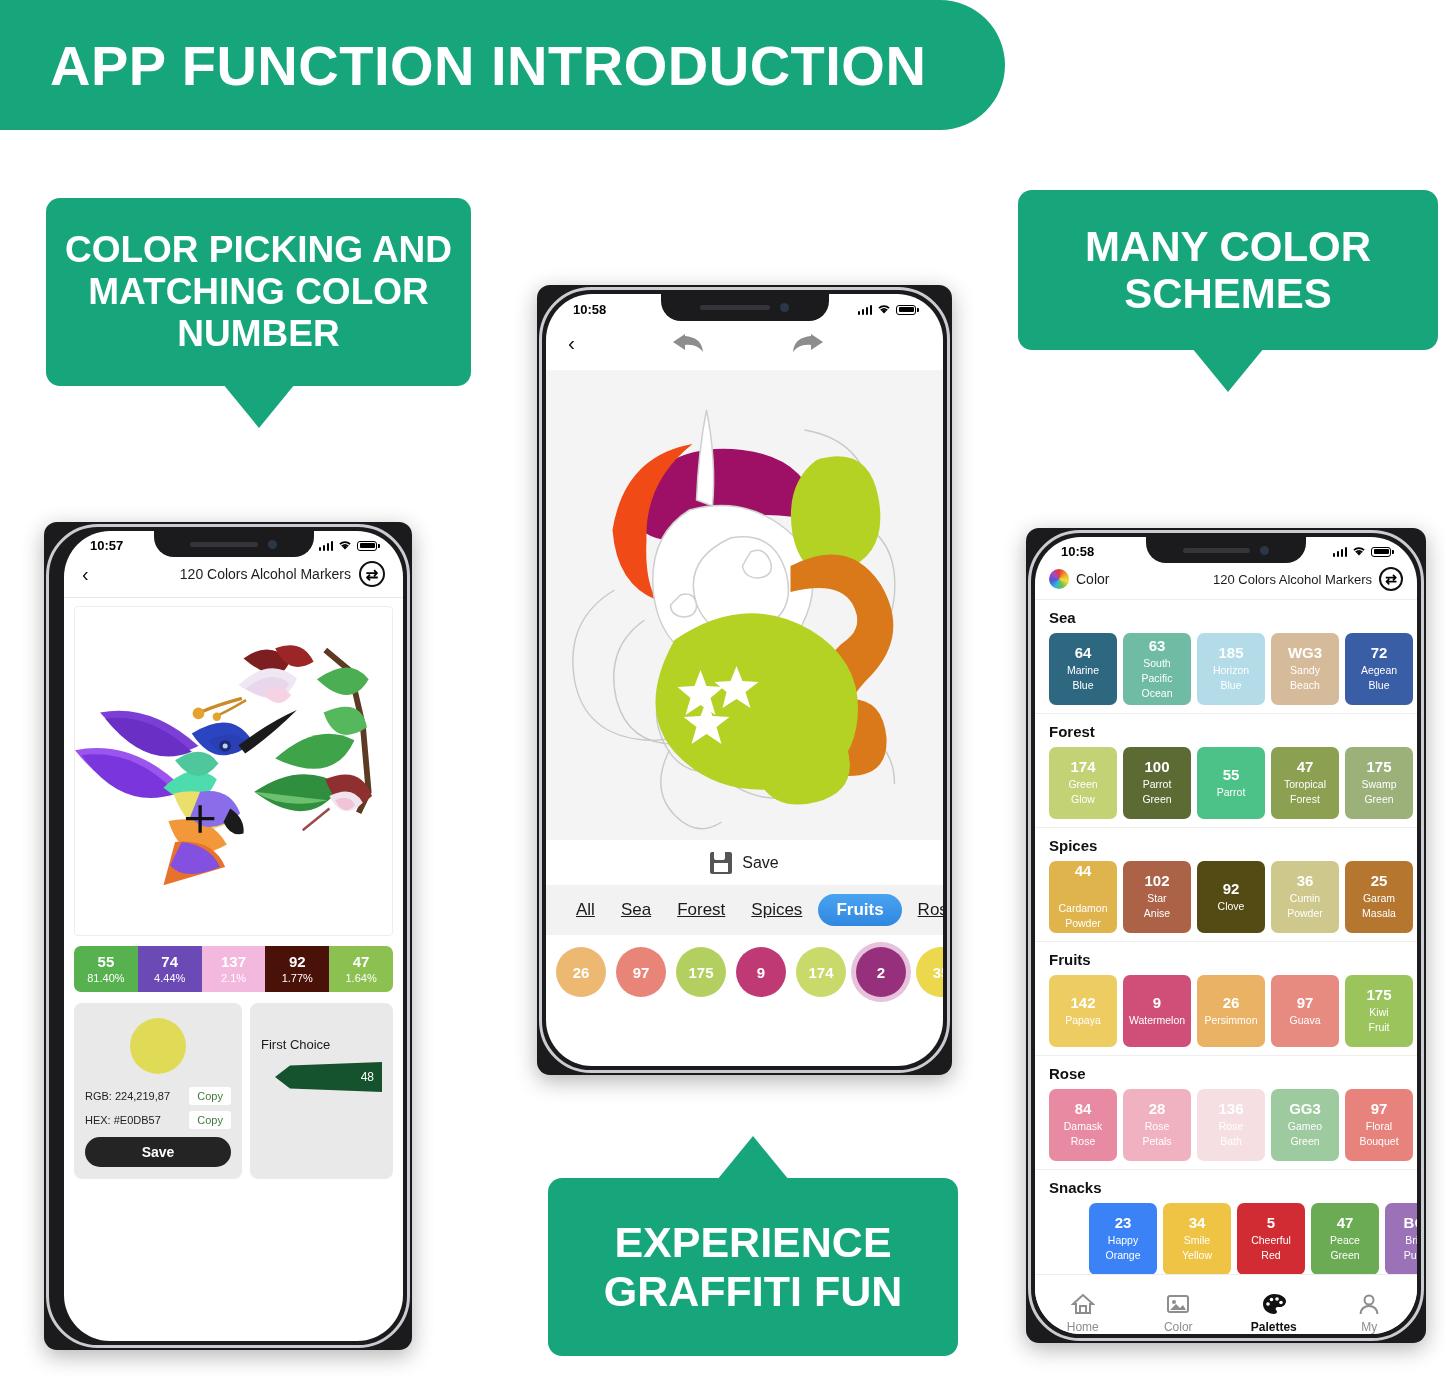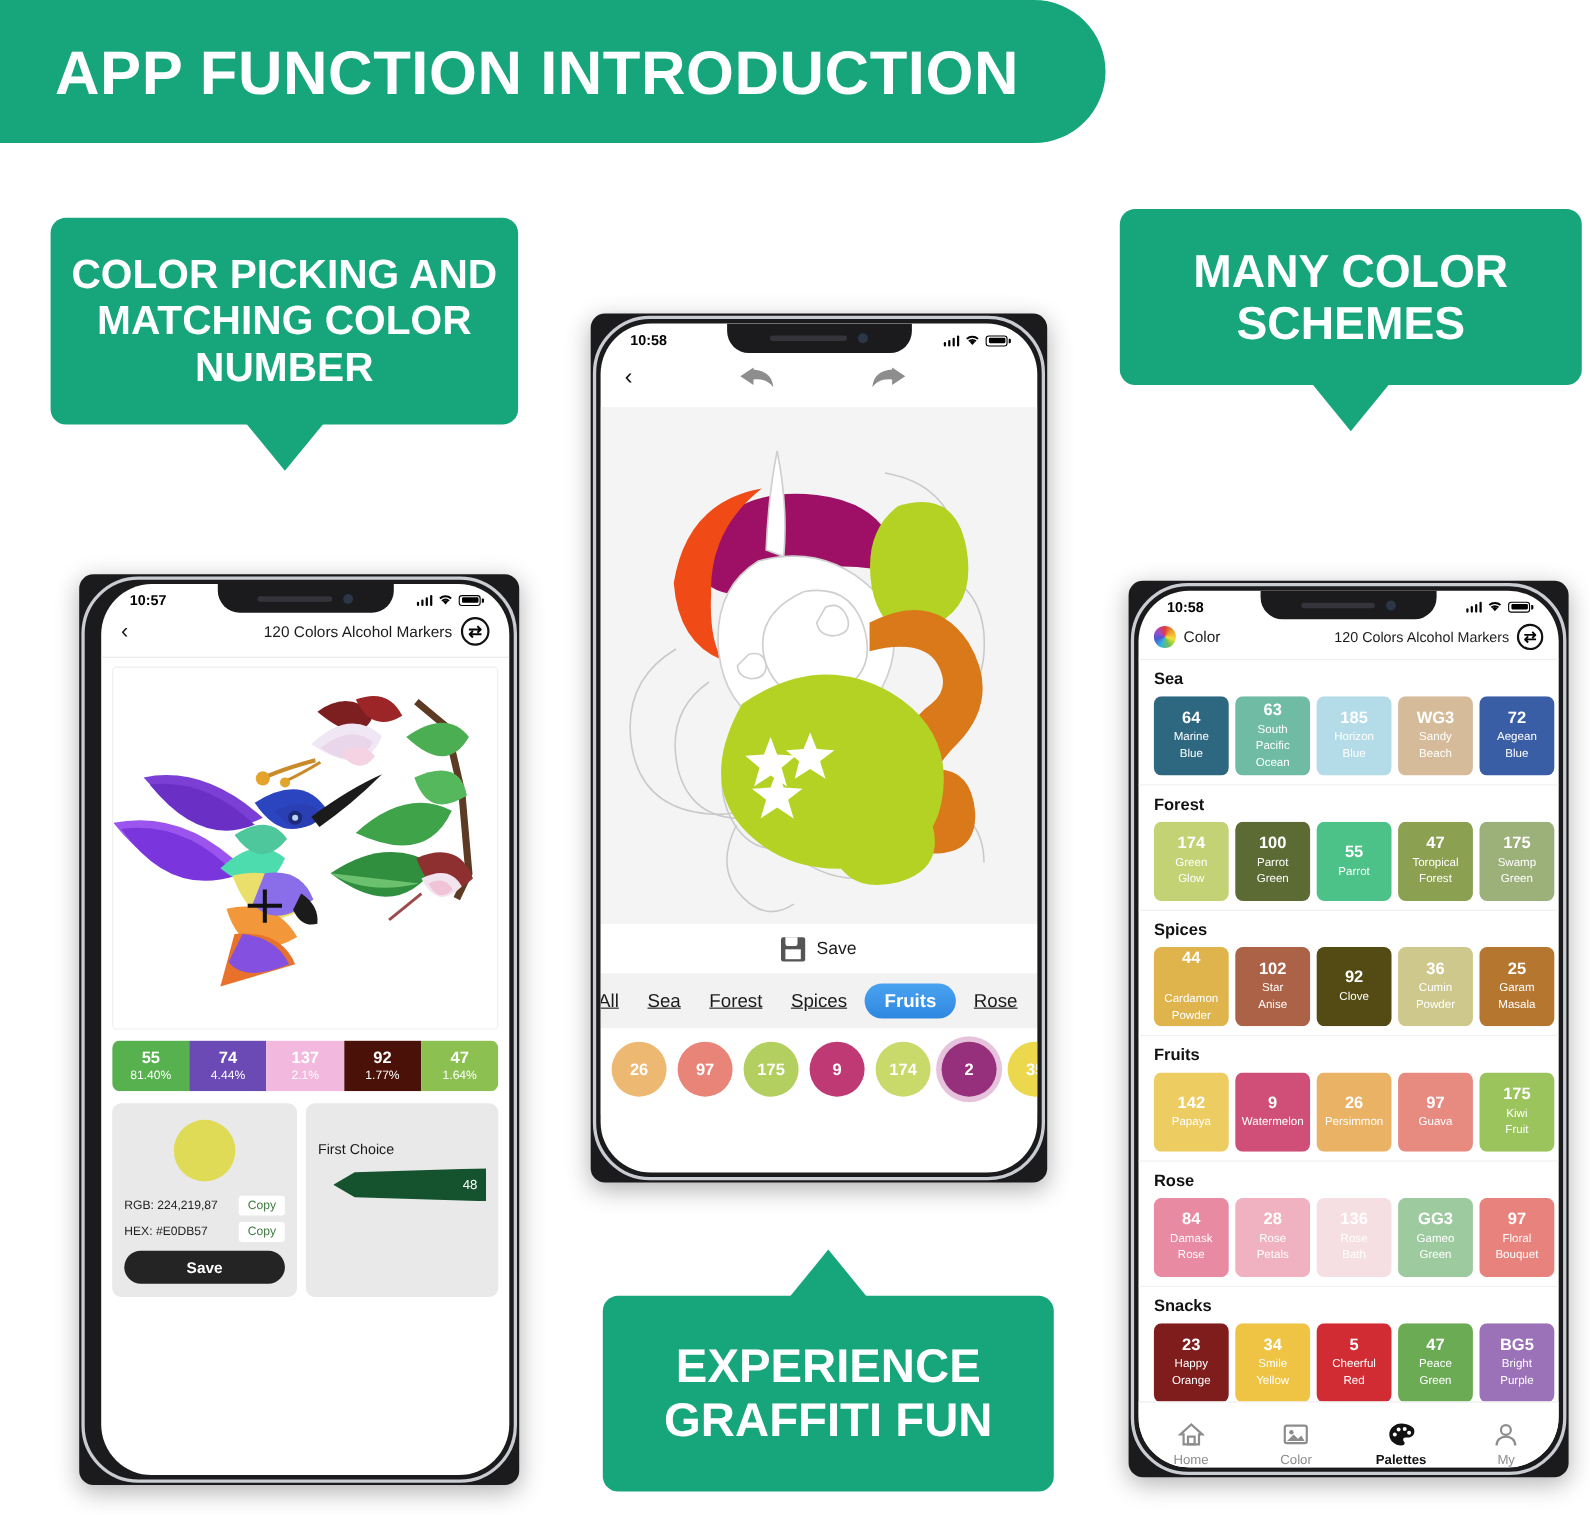--- a/index.html
+++ b/index.html
@@ -101,21 +101,21 @@
   .status-icons { display: flex; align-items: center; gap: 5px; }
   .sig { display: flex; align-items: flex-end; gap: 1.5px; height: 10px; }
   .sig i { display: block; width: 2.5px; background: #000; border-radius: 1px; }
   .sig i:nth-child(1){height:4px}.sig i:nth-child(2){height:6px}
   .sig i:nth-child(3){height:8px}.sig i:nth-child(4){height:10px}
   .batt { width: 20px; height: 10px; border: 1.5px solid #000; border-radius: 3px; position: relative; }
   .batt::after { content:""; position:absolute; right:-3.5px; top:2.5px; width:2px;height:4px;background:#000;border-radius:0 1px 1px 0;}
   .batt i { position: absolute; inset: 1.5px; background: #000; border-radius: 1px; }
 
   
-  #phone1 { left: 72px; top: 522px; width: 400px; height: 828px; padding-left: 20px; }
+  #phone1 { left: 44px; top: 522px; width: 368px; height: 828px; padding-left: 20px; }
   #phone1 .notch { width: 160px; height: 26px; }
   #phone1 .statusbar { padding: 7px 26px 2px 26px; font-size: 13px; }
   .p1-nav {
     display: flex; align-items: center; padding: 6px 18px 10px 18px;
     border-bottom: 1px solid #e8e8e8;
   }
   .p1-nav .chev { font-size: 20px; color: #111; width: 24px; }
   .p1-nav .nav-title { margin-left: auto; font-size: 14px; color: #1c1c1c; }
   .p1-nav .swap-btn {
     width: 26px; height: 26px; border: 2px solid #111; border-radius: 50%;
@@ -181,21 +181,21 @@
     padding: 12px 0 11px 0; background: #fff;
   }
   .p2-save .disk {
     width: 22px; height: 22px; background: #555; border-radius: 2px; position: relative;
   }
   .p2-save .disk::before{content:"";position:absolute;left:4px;top:0;width:11px;height:8px;background:#fff;border-radius:0 0 2px 2px;}
   .p2-save .disk::after{content:"";position:absolute;left:4px;bottom:2px;width:14px;height:9px;background:#fff;}
   .p2-save .lbl { font-size: 16px; color: #1b1b1b; }
   .p2-tabs {
     display: flex; align-items: center; gap: 6px;
-    background: #f2f2f2; padding: 9px 8px; overflow: hidden; justify-content: flex-end;
+    background: #f2f2f2; padding: 9px 20px; overflow: hidden;
   }
   .p2-tab {
     font-size: 17px; color: #1b1b1b; text-decoration: underline;
     padding: 6px 10px; white-space: nowrap;
   }
   .p2-tab.active {
     background: linear-gradient(#4aa3f0, #2f88e0);
     color: #fff; border-radius: 16px; text-decoration: none; font-weight: bold;
     padding: 6px 18px;
   }
@@ -670,21 +670,21 @@
             </div>
             <div class="p3-card" style="background: rgb(232, 130, 124);">
               <span class="num">97</span>
               <span class="nm">Floral<br>Bouquet</span>
             </div>
           </div>
         </div>
         <div class="p3-section">
           <div class="sec-title">Snacks</div>
           <div class="p3-row">
-            <div class="p3-card" style="background: #7f1d1d;">
+            <div class="p3-card" style="background: #3b82f6; margin-left: 40px;">
               <span class="num">23</span>
               <span class="nm">Happy<br>Orange</span>
             </div>
             <div class="p3-card" style="background: rgb(239, 196, 68);">
               <span class="num">34</span>
               <span class="nm">Smile<br>Yellow</span>
             </div>
             <div class="p3-card" style="background: rgb(209, 43, 51);">
               <span class="num">5</span>
               <span class="nm">Cheerful<br>Red</span>

